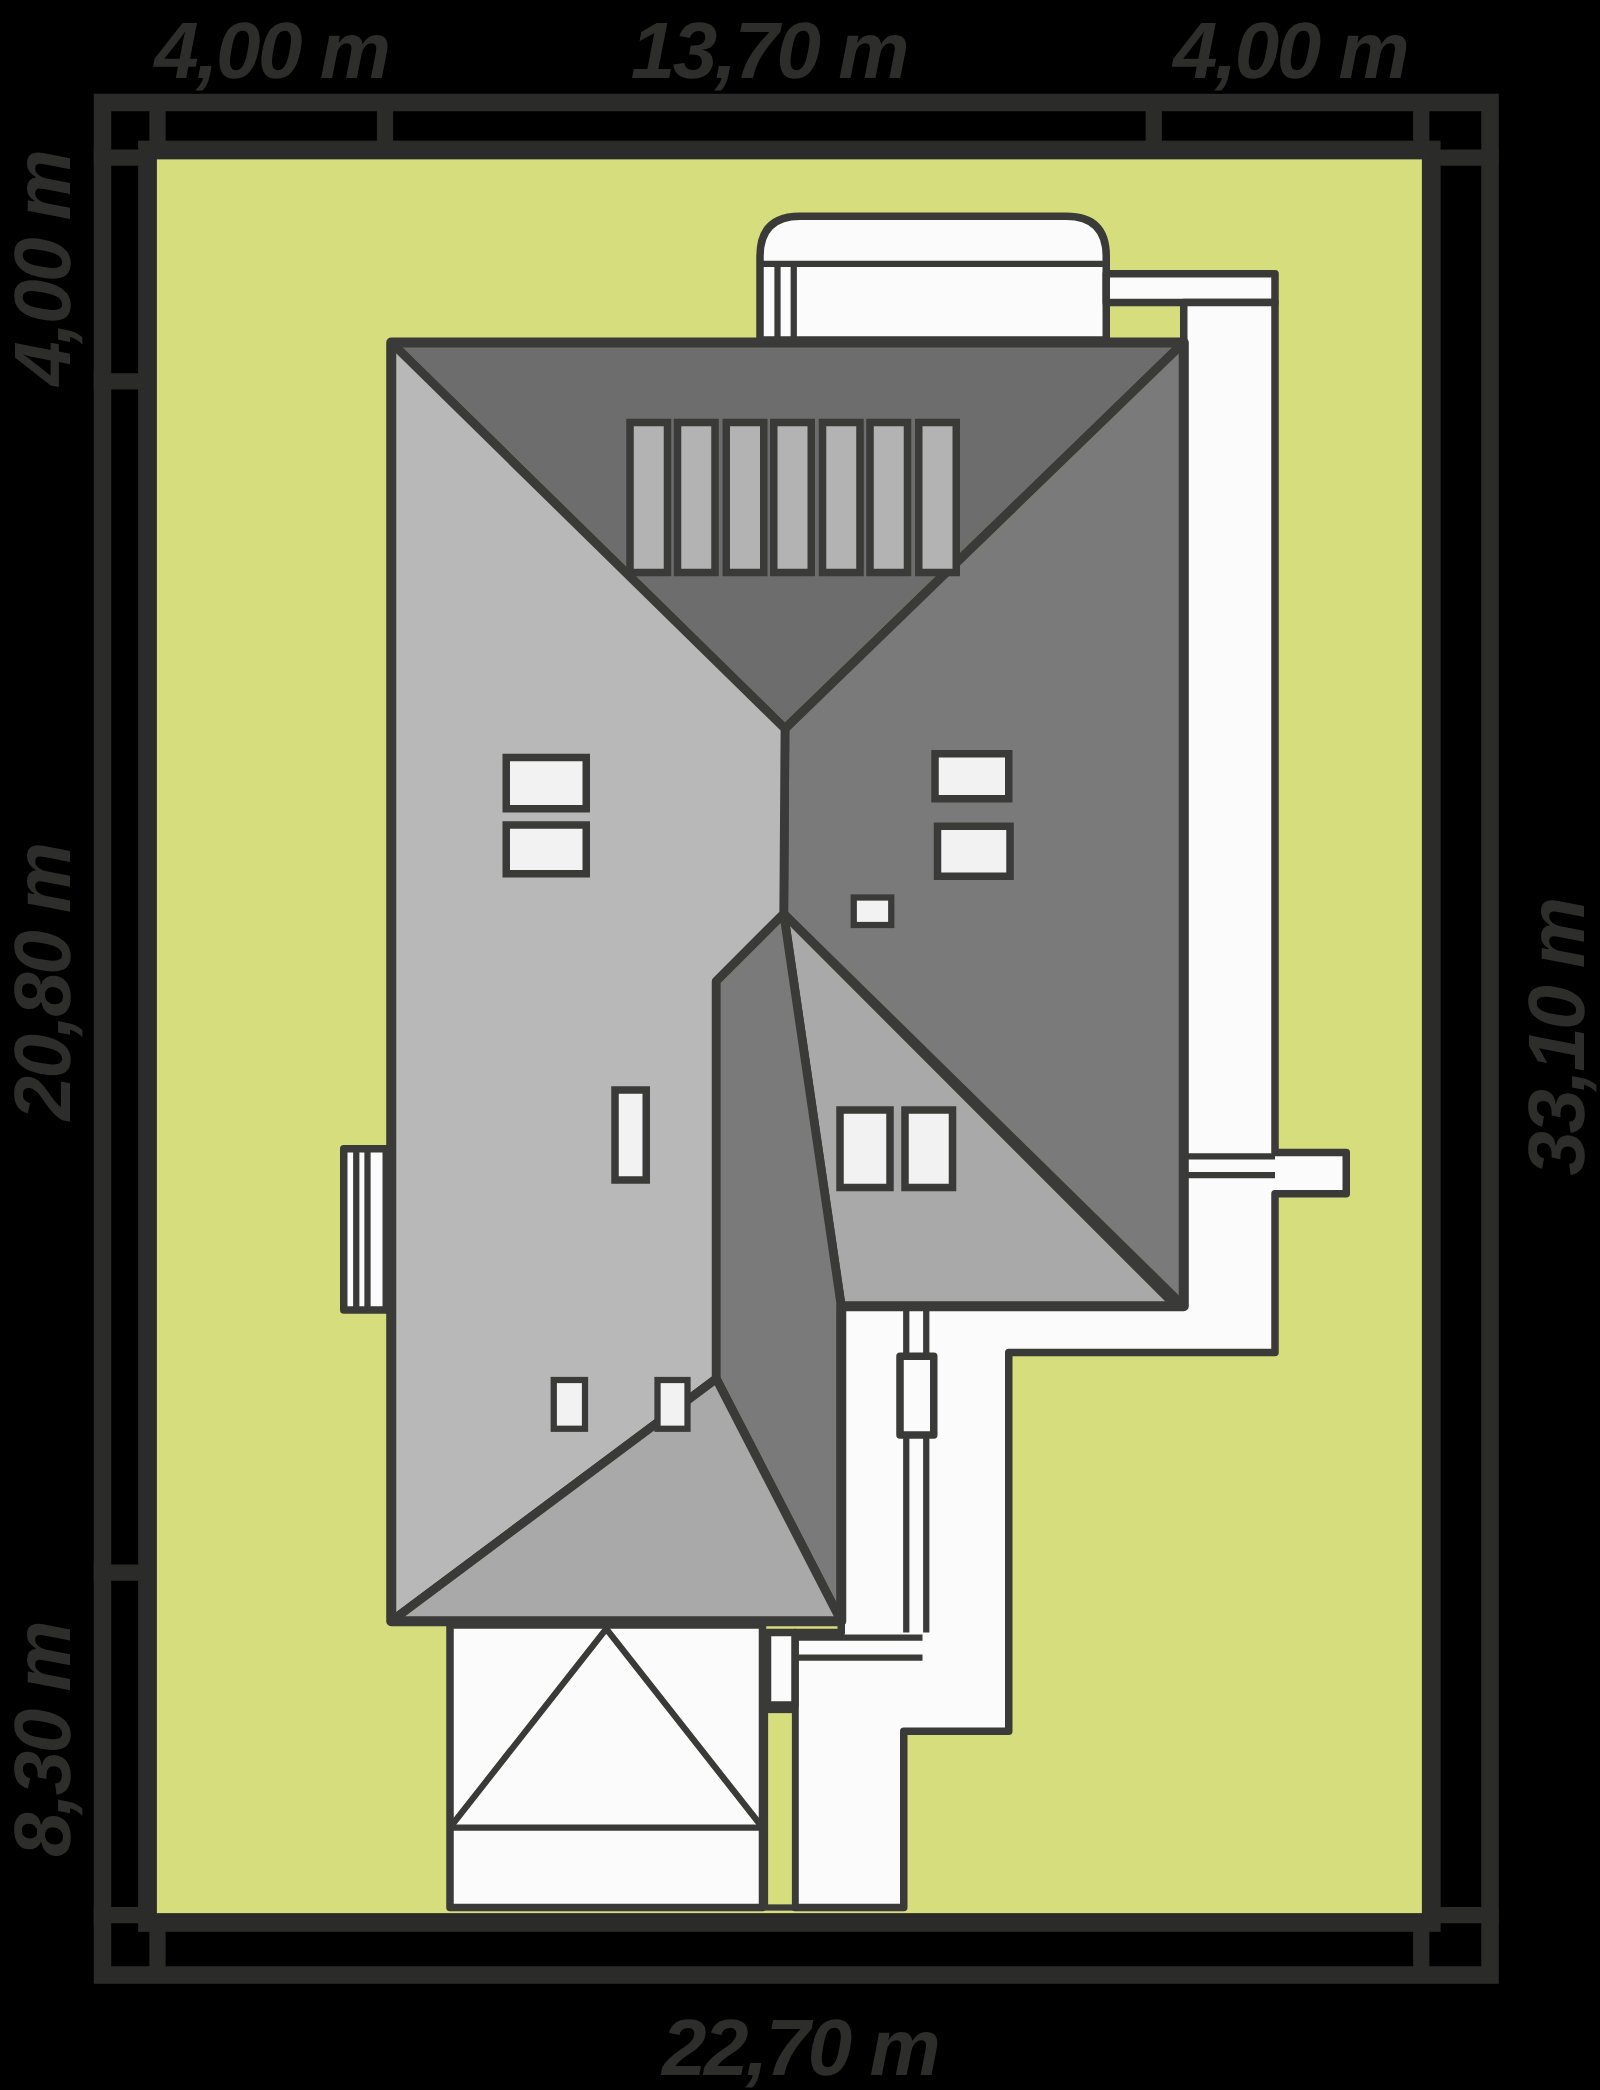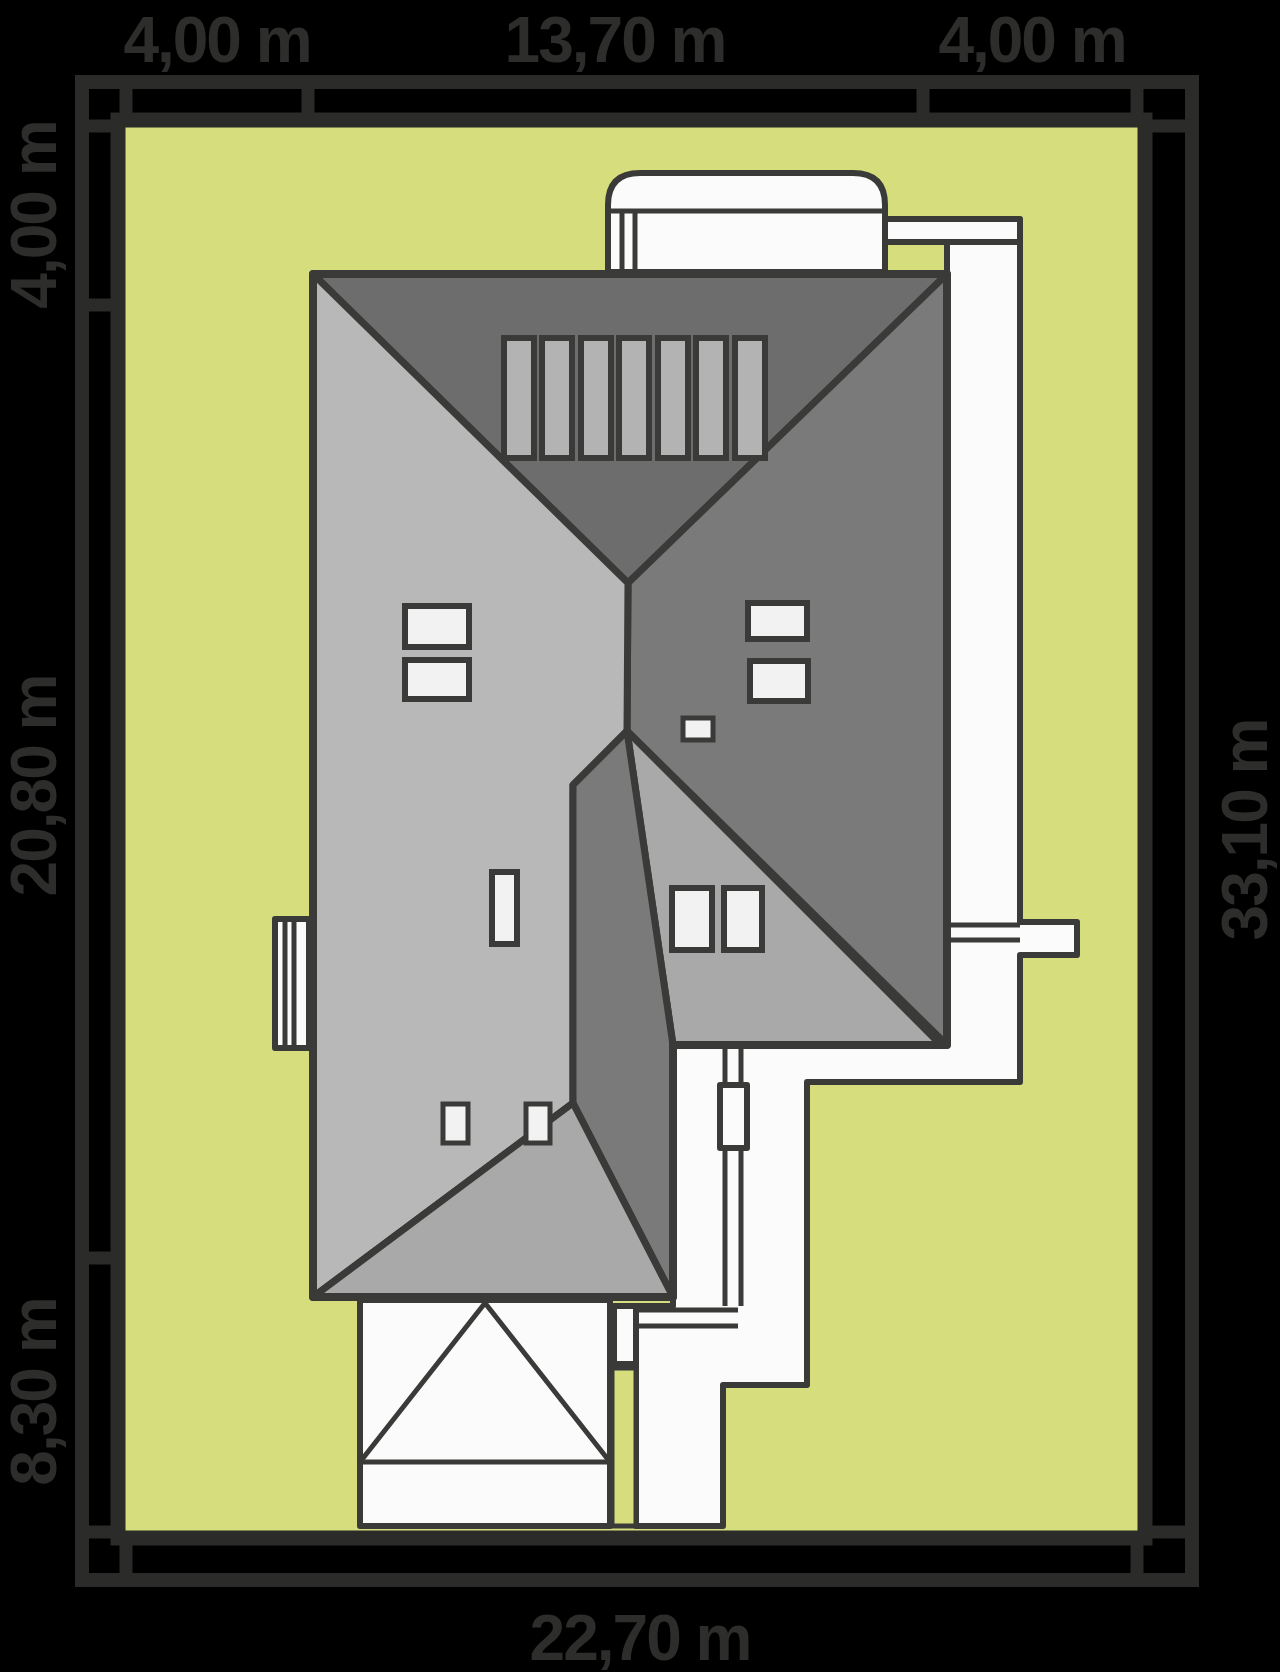--- a/index.html
+++ b/index.html
@@ -1,16 +1,16 @@
 <!DOCTYPE html>
 <html><head>
 <meta charset="utf-8">
 <style>
   html,body{margin:0;padding:0;background:#000;}
-  .stage{position:relative;width:1280px;height:1672px;background:#000;overflow:hidden;}
+  .stage{position:relative;width:1280px;height:1672px;background:#000;overflow:hidden;font-style:italic;}
   svg{display:block;}
   text{font-family:"Liberation Sans","DejaVu Sans",sans-serif;font-weight:bold;font-size:64px;letter-spacing:-2px;}
 </style>
 </head>
 <body>
 
 <div class="stage">
 <svg width="1280" height="1672" viewBox="0 0 1280 1672">
 
   <rect x="0" y="0" width="1280" height="1672" fill="#000000"></rect>

